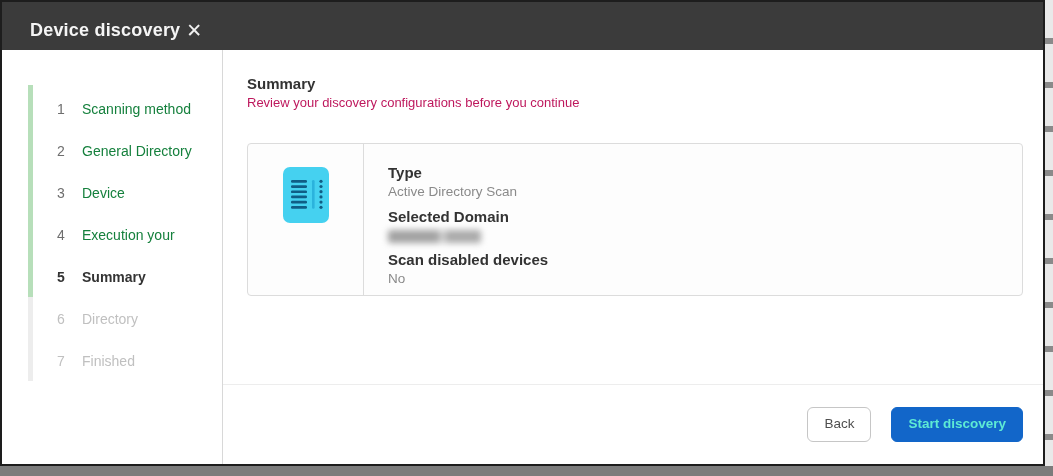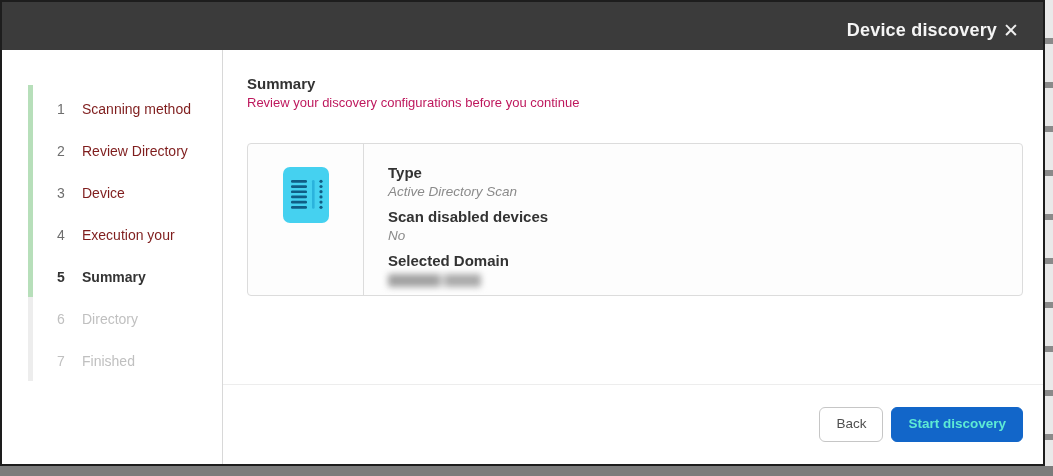--- a/index.html
+++ b/index.html
@@ -34,21 +34,21 @@
     border: 2px solid #1d1d1d;
     display: flex;
     flex-direction: column;
   }
   
   .titlebar {
     height: 48px;
     background: #3b3b3b;
     display: flex;
     align-items: center;
-    justify-content: flex-end;
+    justify-content: flex-start;
     padding: 9px 18px 0 28px;
     flex: 0 0 auto;
   }
   .titlebar .title {
     color: #f5f5f5;
     font-size: 18px;
     font-weight: 700;
     letter-spacing: 0.2px;
   }
   .close-btn {
@@ -95,21 +95,21 @@
     align-items: center;
     padding-left: 55px;
     cursor: pointer;
     font-size: 14px;
   }
   .step .step-num {
     width: 25px;
     color: #6e6e6e;
     flex: 0 0 25px;
   }
-  .step .step-label { color: #7f1d1d; }
+  .step .step-label { color: #15803d; }
   .step.active .step-num,
   .step.active .step-label { font-weight: 700; color: #333; }
   .step.disabled .step-num,
   .step.disabled .step-label { color: #c0c0c0; cursor: default; }
   
   .main {
     flex: 1;
     display: flex;
     flex-direction: column;
     background: #fff;
@@ -156,38 +156,37 @@
     font-size: 15px;
     font-weight: 700;
     color: #333;
     line-height: 19px;
   }
   .field-value {
     font-size: 13.5px;
     color: #8a8a8a;
     line-height: 17px;
     margin-top: 1px;
-    font-style: italic;
   }
   .redacted-blur {
     width: 93px;
     height: 13px;
     margin-top: 4px;
     border-radius: 2px;
     background: linear-gradient(to right, #a2a2a2 0 55%, #cfcfcf 55% 62%, #ababab 62% 100%);
     filter: blur(3px);
   }
   
   .main-footer {
     flex: 1;
     border-top: 1px solid #ededed;
     display: flex;
     align-items: center;
     justify-content: flex-end;
-    gap: 8px;
+    gap: 20px;
     padding-right: 20px;
   }
   .btn {
     font-family: "Liberation Sans", "DejaVu Sans", sans-serif;
     font-size: 13.5px;
     border-radius: 6px;
     padding: 8px 16px;
     cursor: pointer;
     line-height: 1.2;
   }
@@ -222,21 +221,21 @@
         <div class="rail-done"></div>
         <div class="rail-todo"></div>
         <ul class="steps">
   <li class="step done">
     <span class="step-num">1</span>
     <span class="step-label">Scanning method</span>
   </li>
 
   <li class="step done">
     <span class="step-num">2</span>
-    <span class="step-label">Review Directory</span>
+    <span class="step-label">General Directory</span>
   </li>
 
   <li class="step done">
     <span class="step-num">3</span>
     <span class="step-label">Device</span>
   </li>
 
   <li class="step done">
     <span class="step-num">4</span>
     <span class="step-label">Execution your</span>
@@ -285,27 +284,27 @@
                 </svg>
               </span>
             </div>
             <div class="card-fields">
   <div class="field">
     <div class="field-label">Type</div>
     <div class="field-value">Active Directory Scan</div>
   </div>
 
   <div class="field">
+    <div class="field-label">Selected Domain</div>
+    <div class="redacted-blur"></div>
+  </div>
+
+  <div class="field">
     <div class="field-label">Scan disabled devices</div>
     <div class="field-value">No</div>
-  </div>
-
-  <div class="field">
-    <div class="field-label">Selected Domain</div>
-    <div class="redacted-blur"></div>
   </div>
 </div>
           </div>
         </div>
 
         <div class="main-footer">
           <button class="btn btn-secondary">Back</button>
           <button class="btn btn-primary">Start discovery</button>
         </div>
       </div>

